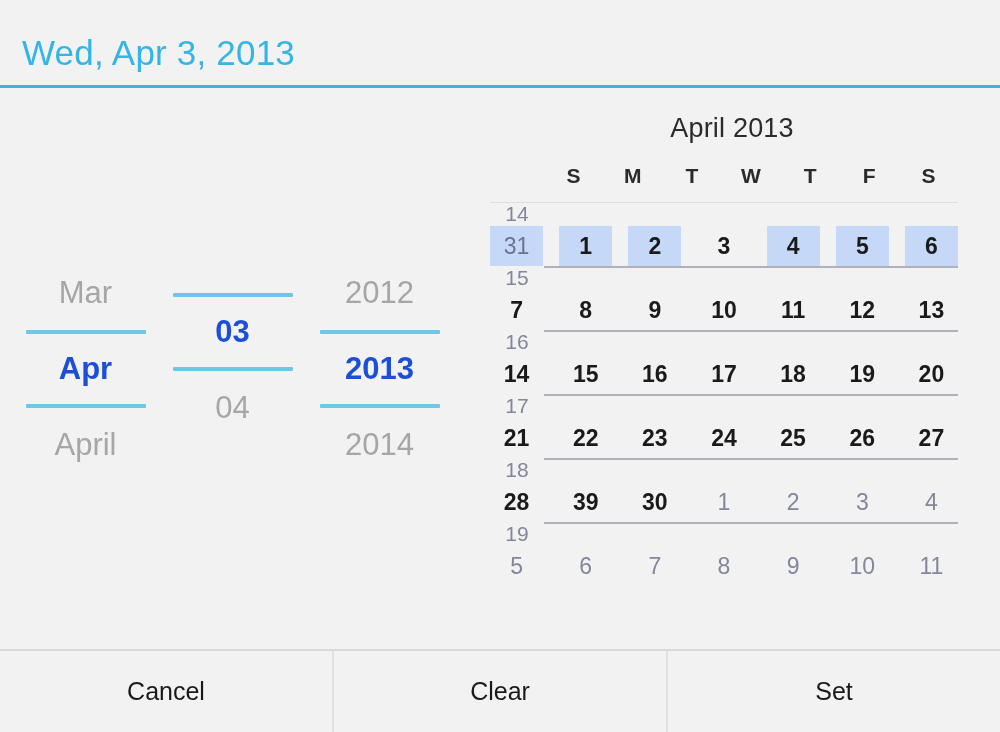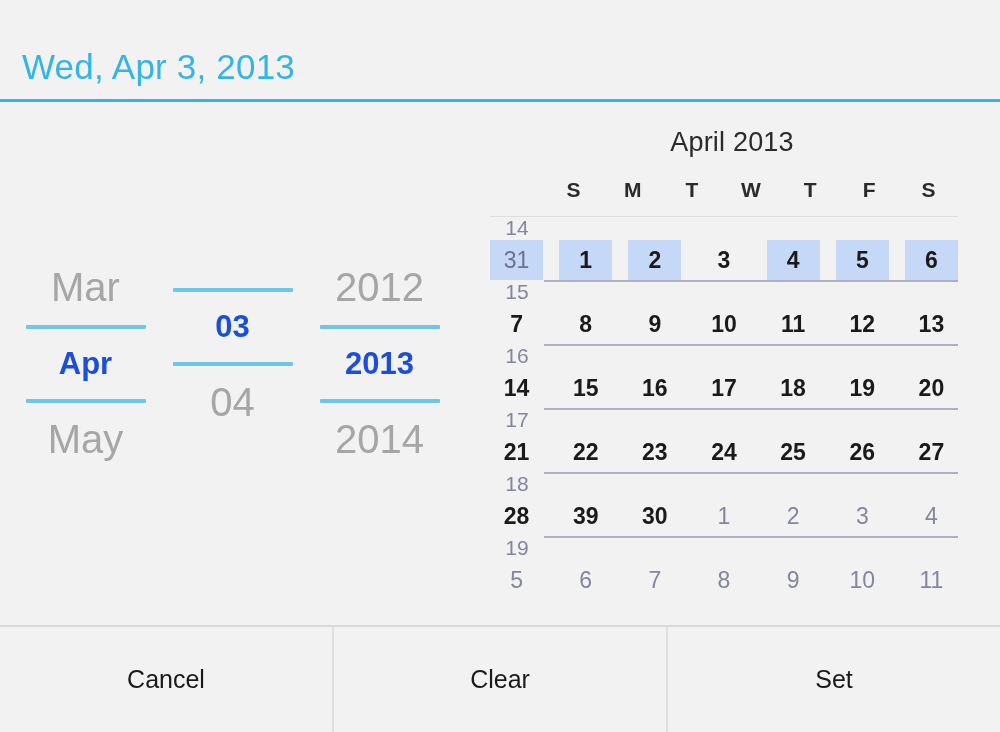--- a/index.html
+++ b/index.html
@@ -23,21 +23,20 @@
     display: flex;
     flex-direction: column;
   }
 
   
   .header {
     height: 88px;
     box-sizing: border-box;
     position: relative;
     flex: none;
-    margin-top: 14px;
   }
   .header-title {
     position: absolute;
     left: 22px;
     top: 31px;
     font-size: 35px;
     line-height: 44px;
     color: #33b5e5;
     font-weight: 400;
     letter-spacing: 0.2px;
@@ -77,21 +76,21 @@
     flex: none;
     display: flex;
     flex-direction: column;
     align-items: center;
   }
   .spinner-cell {
     height: 74px;
     display: flex;
     align-items: center;
     justify-content: center;
-    font-size: 40px;
+    font-size: 31px;
     color: #a6a6a6;
     font-weight: 400;
     width: 100%;
   }
   .spinner-cell.selected {
     color: #1d4ed8;
     font-weight: 700;
     font-size: 31px;
     height: 70px;
   }
@@ -197,21 +196,21 @@
     left: 54px;
     right: 0;
     top: 0;
     height: 2px;
     background: #9a9aa8;
     opacity: .75;
   }
 
   
   .footer {
-    height: 107px;
+    height: 83px;
     flex: none;
     border-top: 2px solid #d9d9d9;
     display: flex;
     flex-direction: row;
     box-sizing: border-box;
     background: #f2f2f2;
   }
   .footer-btn {
     flex: 1 1 0;
     display: flex;
@@ -238,21 +237,21 @@
   </div>
 
   <div class="body">
 
     <div class="spinners" id="spinners">
         <div class="spinner">
           <div class="spinner-cell">Mar</div>
           <div class="spinner-divider"></div>
           <div class="spinner-cell selected">Apr</div>
           <div class="spinner-divider"></div>
-          <div class="spinner-cell">May</div>
+          <div class="spinner-cell">April</div>
         </div>
         <div class="spinner">
           <div class="spinner-divider"></div>
           <div class="spinner-cell selected">03</div>
           <div class="spinner-divider"></div>
           <div class="spinner-cell">04</div>
         </div>
         <div class="spinner">
           <div class="spinner-cell">2012</div>
           <div class="spinner-divider"></div>

